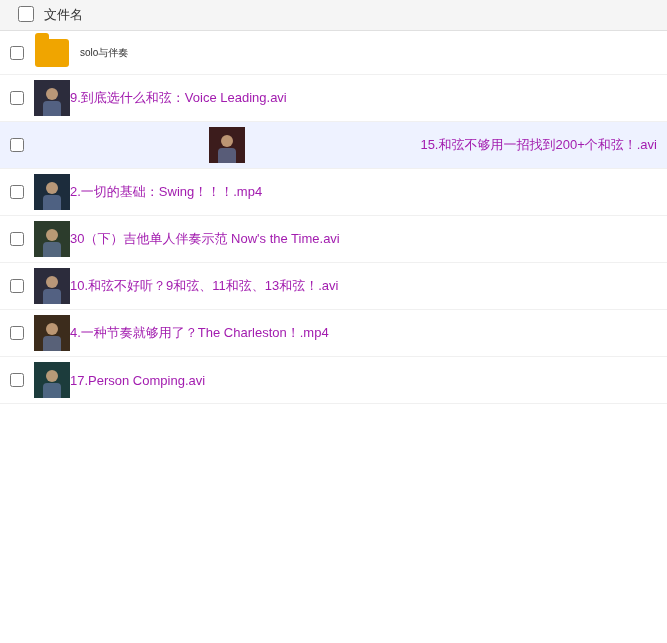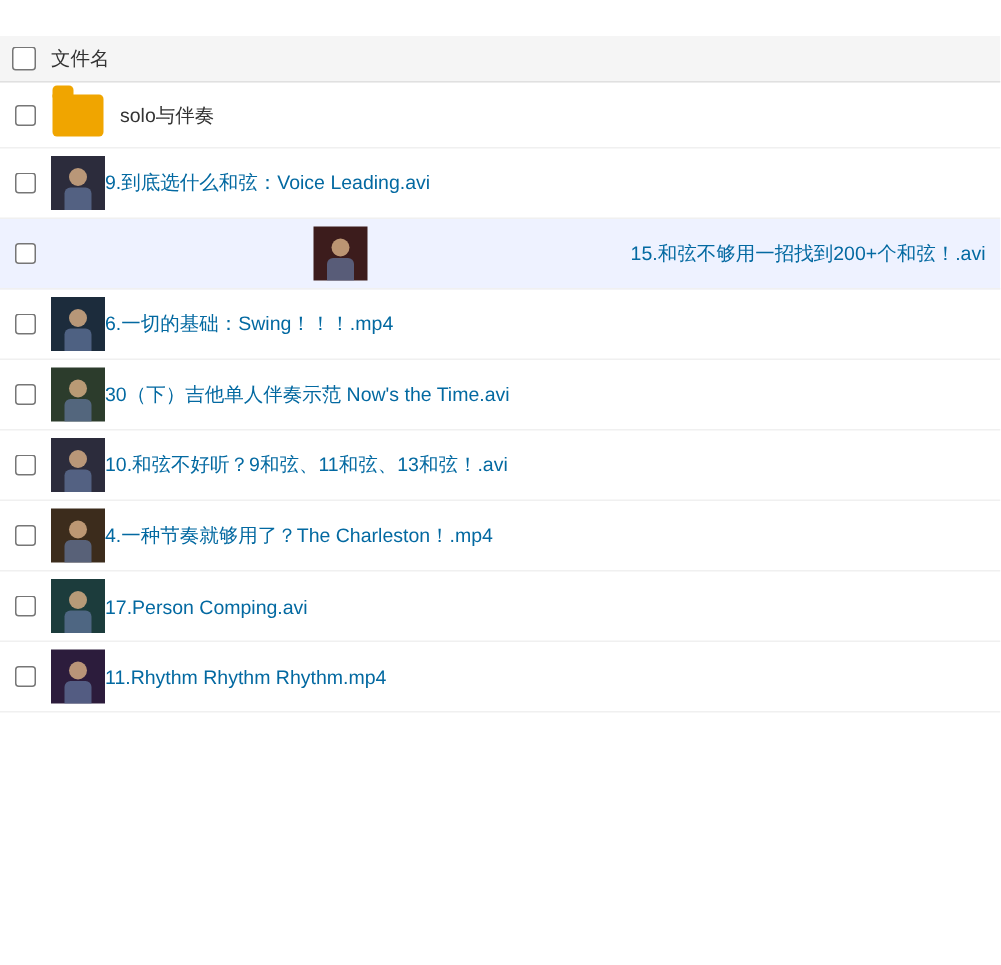--- a/index.html
+++ b/index.html
@@ -12,25 +12,23 @@
       font-family: 'Microsoft YaHei', Arial, sans-serif;
       background: #fff;
       font-size: 13px;
       color: #333;
       width: 667px;
       min-height: 643px;
     }
 
     .header-row {
       display: flex;
-      align-items: center;
-      padding: 6px 8px;
+      padding: 6px 18px;
       border-bottom: 1px solid #e0e0e0;
       background: #f5f5f5;
-      margin-top: 24px;
     }
 
     .header-checkbox {
       width: 16px;
       height: 16px;
       margin-right: 10px;
     }
 
     .file-row {
       display: flex;
@@ -76,27 +74,27 @@
       top: -6px;
       left: 0;
       width: 14px;
       height: 8px;
       background: #f0a500;
       border-radius: 3px 3px 0 0;
     }
 
     .file-name {
       font-size: 13px;
-      color: #0369a1;
+      color: #a21caf;
       cursor: pointer;
       text-decoration: none;
     }
 
     .folder-name {
-      font-size: 13px;
+      font-size: 10px;
       color: #333;
       cursor: pointer;
     }
 
     
     .silhouette {
       width: 36px;
       height: 36px;
       position: relative;
       overflow: hidden;
@@ -173,21 +171,21 @@
       <span class="file-name">15.和弦不够用一招找到200+个和弦！.avi</span>
     </div>
     <div class="file-row">
       <input type="checkbox" style="">
       <div class="silhouette sil-bg-blue">
         <div class="sil-figure">
           <div class="sil-head"></div>
           <div class="sil-body"></div>
         </div>
       </div>
-      <span class="file-name">6.一切的基础：Swing！！！.mp4</span>
+      <span class="file-name">2.一切的基础：Swing！！！.mp4</span>
     </div>
     <div class="file-row">
       <input type="checkbox" style="">
       <div class="silhouette sil-bg-green">
         <div class="sil-figure">
           <div class="sil-head"></div>
           <div class="sil-body"></div>
         </div>
       </div>
       <span class="file-name">30（下）吉他单人伴奏示范 Now's the Time.avi</span>
@@ -215,23 +213,13 @@
     <div class="file-row">
       <input type="checkbox" style="">
       <div class="silhouette sil-bg-teal">
         <div class="sil-figure">
           <div class="sil-head"></div>
           <div class="sil-body"></div>
         </div>
       </div>
       <span class="file-name">17.Person Comping.avi</span>
     </div>
-    <div class="file-row">
-      <input type="checkbox" style="">
-      <div class="silhouette sil-bg-purple">
-        <div class="sil-figure">
-          <div class="sil-head"></div>
-          <div class="sil-body"></div>
-        </div>
-      </div>
-      <span class="file-name">11.Rhythm Rhythm Rhythm.mp4</span>
-    </div>
   </div>
 
 </body></html>

